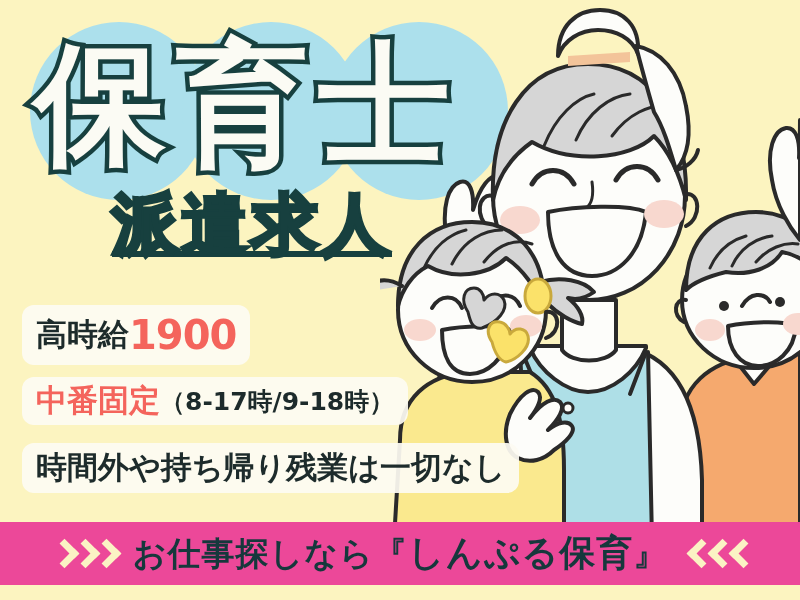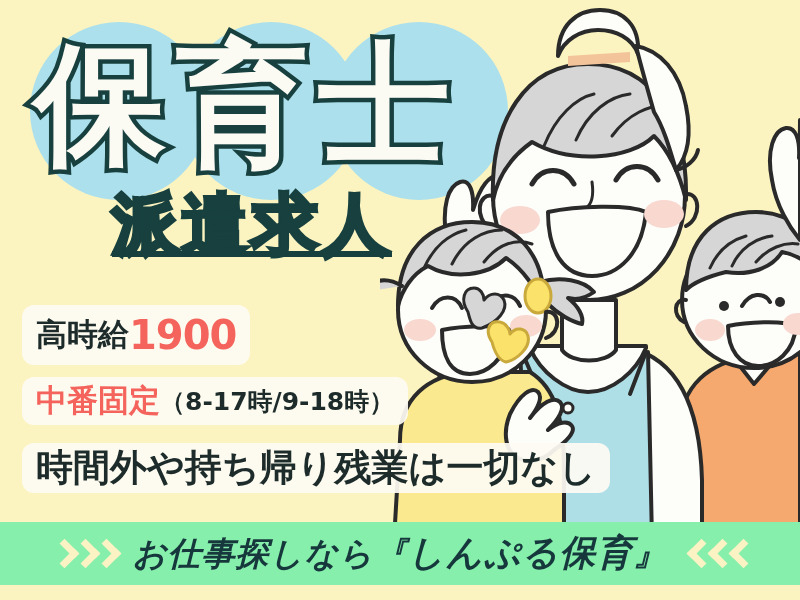--- a/index.html
+++ b/index.html
@@ -67,41 +67,40 @@
     border-radius:12px;
     display:flex;
     align-items:center;
     padding:0 14px;
     white-space:nowrap;
     color:#1D2B2B;
     font-weight:bold;
   }
   #b1 { top:305px; height:60px; font-size:31px; }
   #b2 { top:377px; height:48px; font-size:31px; }
-  #b3 { top:443px; height:50px; font-size:37px; }
+  #b3 { top:443px; height:50px; font-size:31px; }
   .accent { color:#F4645C; }
   .num {
     color:#F4645C;
     font-size:40px;
     letter-spacing:-1px;
   }
   .ok { font-size:33px; letter-spacing:0px; }
   .paren { font-size:25px;text-align:right; }
 
   
   #banner {
     position:absolute;
     left:0; top:522px;
     width:800px; height:63px;
-    background:#86efac;
+    background:#ec4899;
     display:flex;
     align-items:center;
     justify-content:center;
     gap:22px;
-    font-style:italic;
   }
   .chev-group { display:flex; gap:4px; }
   .chev {
     width:17px; height:30px;
     position:relative;
   }
   .chev::before {
     content:"";
     position:absolute;
     left:2px; top:4px;

